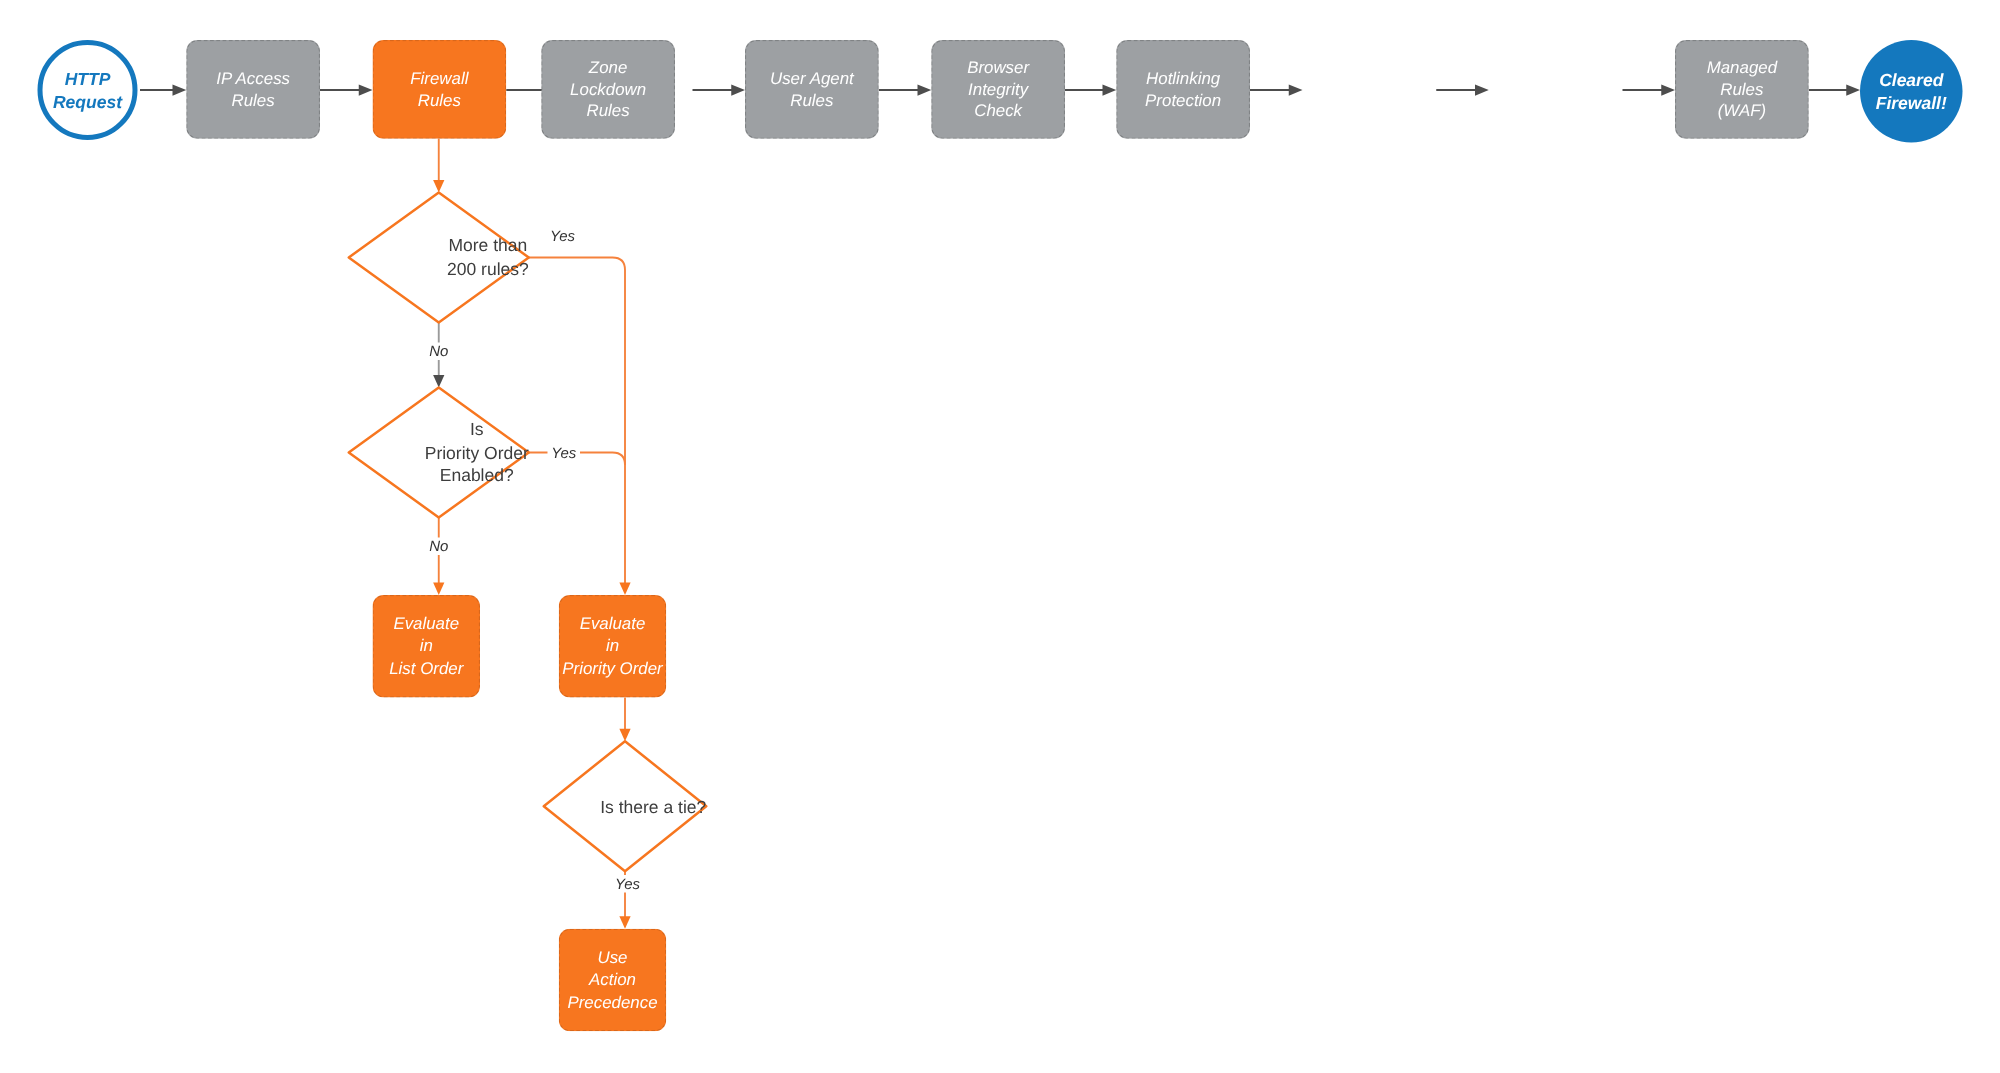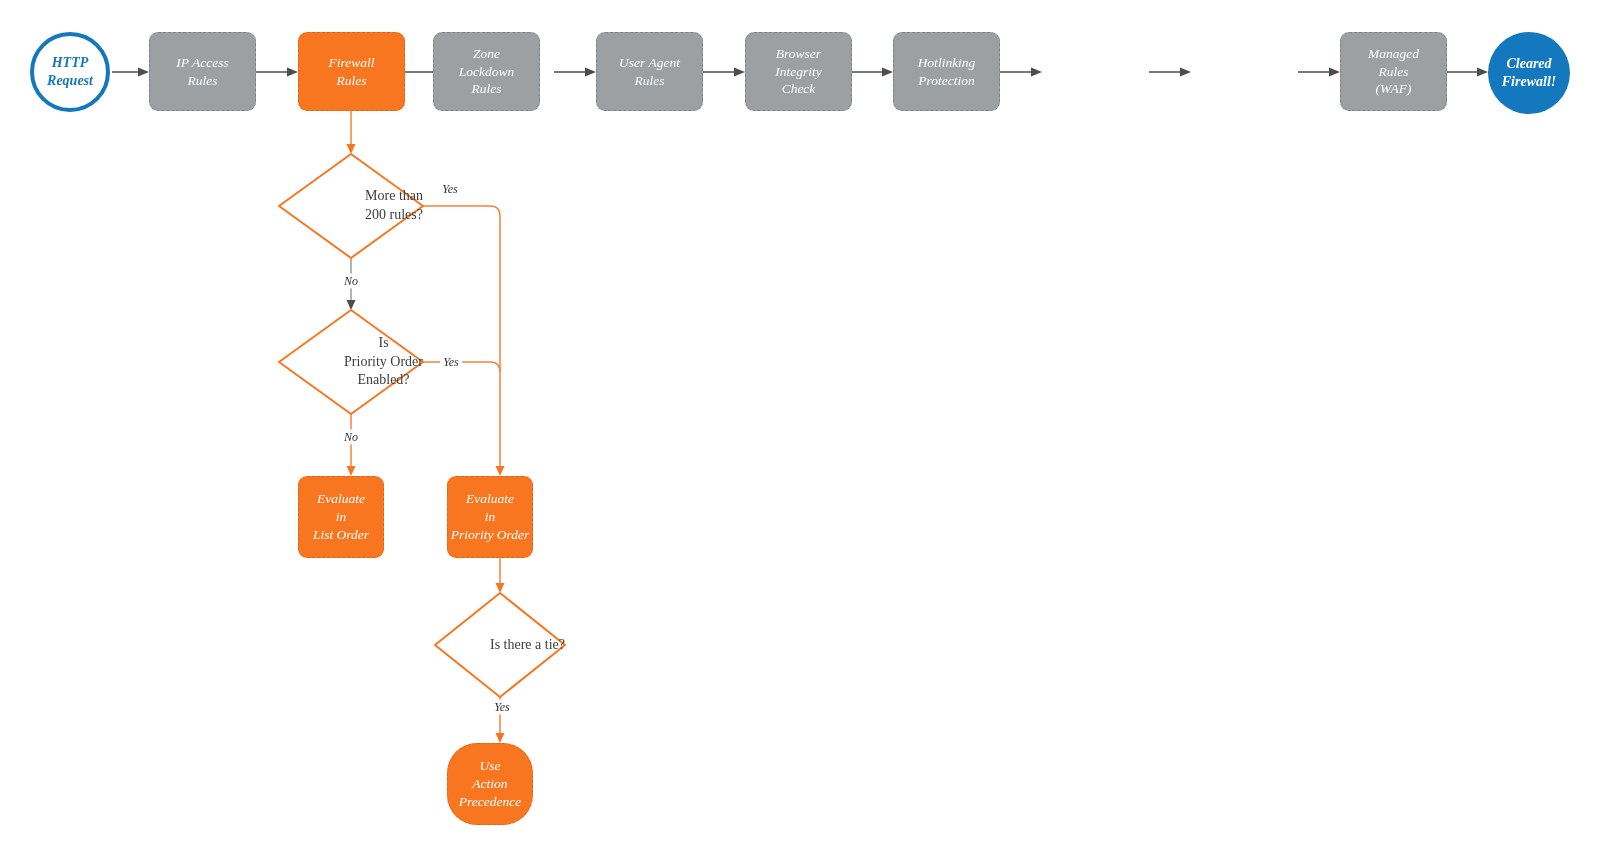--- a/index.html
+++ b/index.html
@@ -1,21 +1,21 @@
 <!DOCTYPE html>
 <html style="--accent-orange: #F7761F; --connector-orange: #F5823C; --node-gray: #9DA0A3; --accent-blue: #1478BE; --connector-dark: #4D4D4D; --connector-light-gray: #9A9A9A; --diamond-text: #3D3D3D; --edge-label-text: #333333; --background: #FFFFFF;"><head>
 <meta charset="utf-8">
 <style>
   html, body { margin: 0; padding: 0; background: #ffffff; }
   .canvas {
     position: relative;
     width: 1600px;
     height: 858px;
     background: var(--background, #fff);
-    font-family: Liberation Serif, serif;
+    font-family: Liberation Sans, sans-serif;
     overflow: hidden;
   }
   svg.wires {
     position: absolute;
     left: 0; top: 0;
     width: 1600px; height: 858px;
   }
   .c-dark   { stroke: var(--connector-dark); stroke-width: 1.5; fill: none; }
   .h-dark   { fill: var(--connector-dark); stroke: none; }
   .c-orange { stroke: var(--connector-orange); stroke-width: 1.5; fill: none; }
@@ -234,21 +234,21 @@
   <div class="node action-box" style="left:298px; top:476px;">
     <span class="lbl">Evaluate
 in
 List Order</span>
   </div>
   <div class="node action-box" style="left:447px; top:476px;">
     <span class="lbl">Evaluate
 in
 Priority Order</span>
   </div>
-  <div class="node action-box" style="left:447px; top:743px;border-radius:30px;">
+  <div class="node action-box" style="left:447px; top:743px;">
     <span class="lbl">Use
 Action
 Precedence</span>
   </div>
 
   <div class="edge-label" style="left:450px; top:189px;">Yes</div>
   <div class="edge-label" style="left:351px; top:281px;">No</div>
   <div class="edge-label" style="left:451px; top:362px;">Yes</div>
   <div class="edge-label" style="left:351px; top:437px;">No</div>
   <div class="edge-label" style="left:502px; top:707px;">Yes</div>

